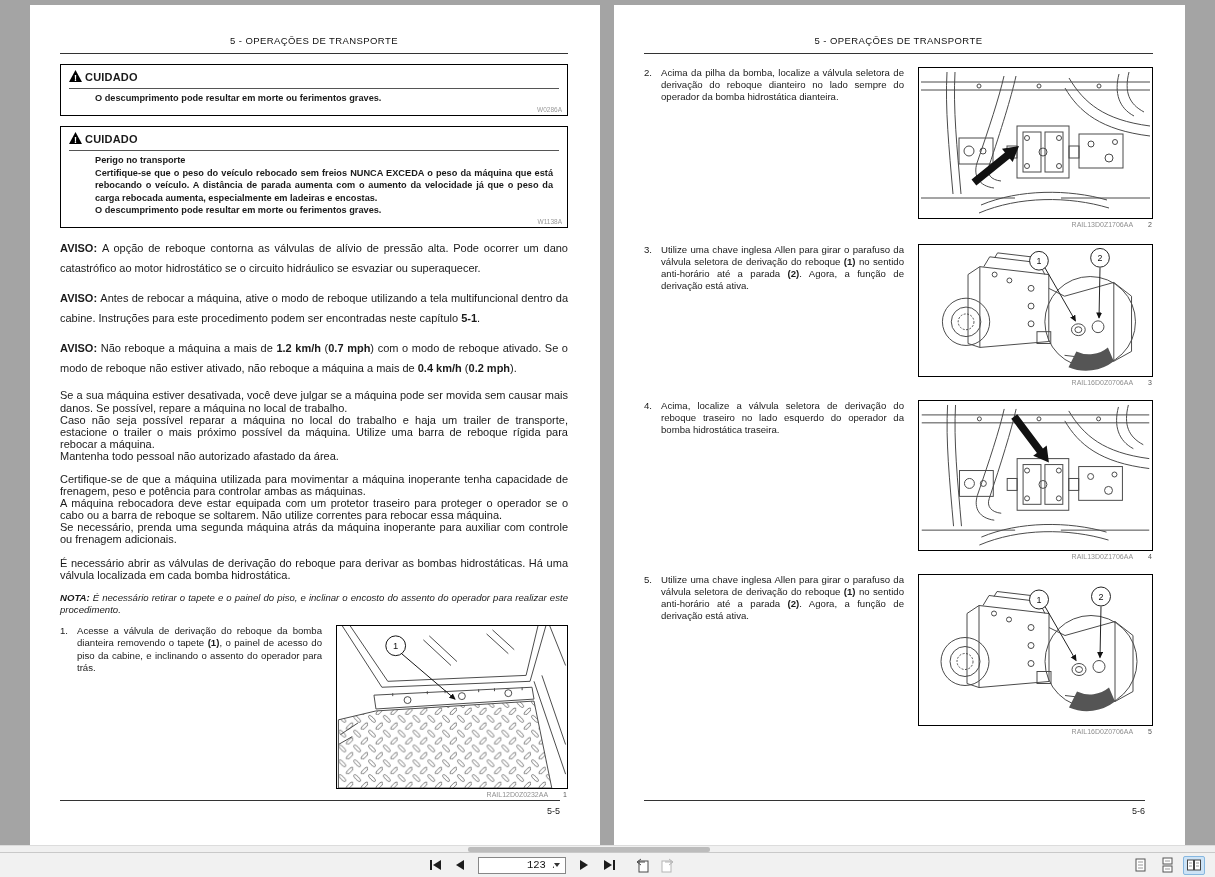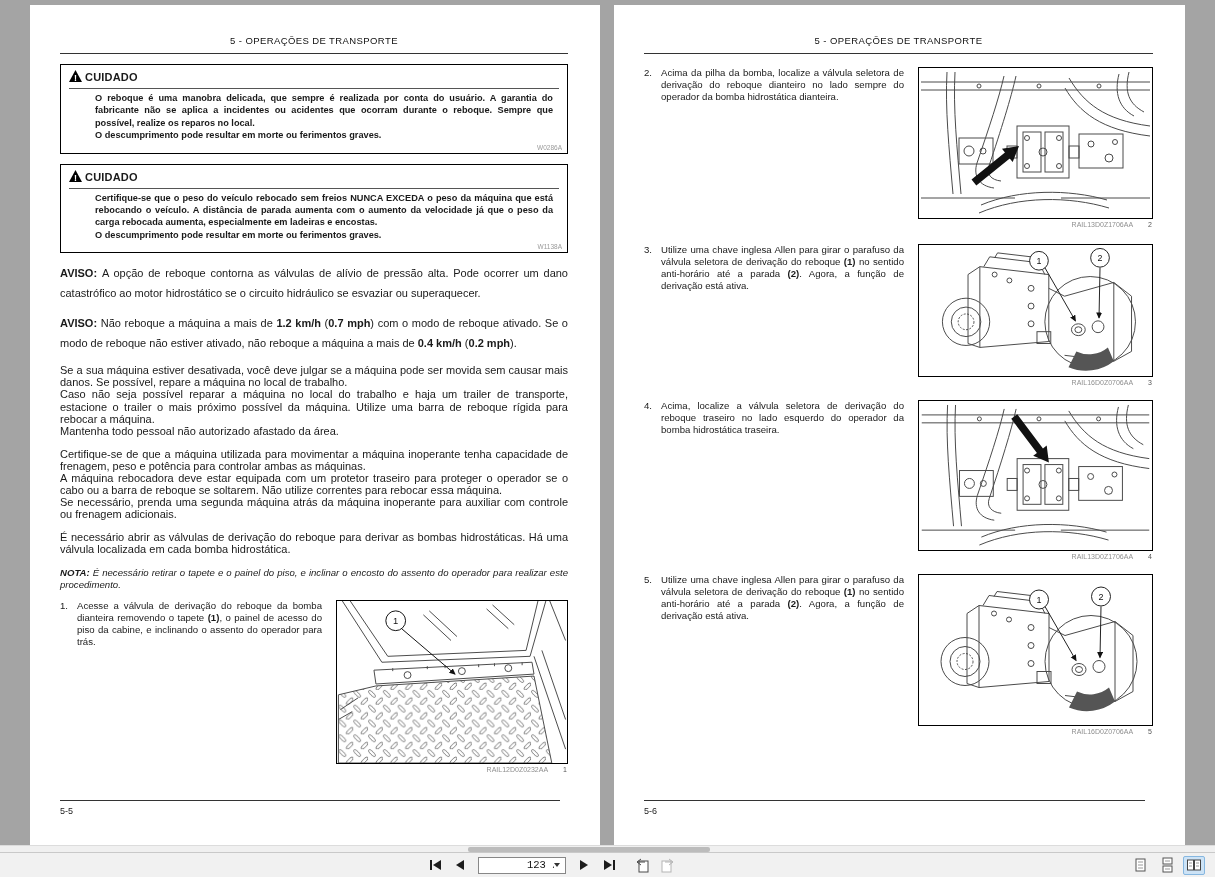--- a/index.html
+++ b/index.html
@@ -43,21 +43,21 @@
   .step-num { width:17px; flex:none; }
   .step-body { flex:1; text-align:justify; }
 
   .fig-col { flex:none; width:232px; }
   .page-right .fig-col { width:235px; }
   .fig-box { border:1px solid #000; background:#fff; overflow:hidden; }
   .fig-box svg { display:block; width:100%; height:100%; }
   .fig-caption { display:flex; justify-content:flex-end; align-items:baseline; margin-top:2px; font-size:7px; color:#8f8f8f; padding-right:1px; }
   .fig-caption .fig-num { margin-left:15px; color:#555; }
 
-  .page-footer { position:absolute; left:30px; right:40px; bottom:30px; border-top:1.3px solid #333; text-align:left; font-size:9px; padding-top:5px; }
+  .page-footer { position:absolute; left:30px; right:40px; bottom:30px; border-top:1.3px solid #333; text-align:right; font-size:9px; padding-top:5px; }
 
   
   .hscroll { position:absolute; left:0; right:0; bottom:25px; height:7px; background:#f0f0f0; border-top:1px solid #dcdcdc; }
   .hthumb { position:absolute; left:468px; top:1px; width:242px; height:5px; background:#bcbcbc; border-radius:2px; }
 
   .toolbar { position:absolute; left:0; right:0; bottom:0; height:25px; background:#f1f1f1; border-top:1px solid #c9c9c9; }
   .tb-center { position:absolute; left:424px; top:0; height:100%; display:flex; align-items:center; gap:3px; }
   .tb-right  { position:absolute; right:10px; top:0; height:100%; display:flex; align-items:center; gap:5px; }
   .tb-btn { width:22px; height:19px; display:flex; align-items:center; justify-content:center; border:1px solid transparent; border-radius:2px; cursor:pointer; }
   .tb-btn.selected { background:#cde3f6; border-color:#86b7e0; }
@@ -156,44 +156,45 @@
       <div class="caution-head">
         <span>
           <svg width="13" height="12" viewBox="0 0 13 12">
               <path d="M6.5,0 L13,12 H0 Z" fill="#000"></path>
               <text x="6.5" y="10.5" font-size="9" fill="#fff" text-anchor="middle" font-weight="bold">!</text>
             </svg>
         </span>
         <span class="caution-label">CUIDADO</span>
       </div>
       <div class="caution-body">
-        <div class="c-text">O reboque é uma manobra delicada, que sempre é realizada por conta do usuário. A garantia do fabricante não se aplica a incidentes ou acidentes que ocorram durante o reboque. Sempre que possível, realize os reparos no local.</div>
         <div class="c-text">O descumprimento pode resultar em morte ou ferimentos graves.</div>
       </div>
       <div class="c-code">W0286A</div>
     </div>
 
     <div class="caution-box">
       <div class="caution-head">
         <span>
           <svg width="13" height="12" viewBox="0 0 13 12">
               <path d="M6.5,0 L13,12 H0 Z" fill="#000"></path>
               <text x="6.5" y="10.5" font-size="9" fill="#fff" text-anchor="middle" font-weight="bold">!</text>
             </svg>
         </span>
         <span class="caution-label">CUIDADO</span>
       </div>
       <div class="caution-body">
+        <div class="c-danger">Perigo no transporte</div>
         <div class="c-text">Certifique-se que o peso do veículo rebocado sem freios NUNCA EXCEDA o peso da máquina que está rebocando o veículo. A distância de parada aumenta com o aumento da velocidade já que o peso da carga rebocada aumenta, especialmente em ladeiras e encostas.</div>
         <div class="c-text">O descumprimento pode resultar em morte ou ferimentos graves.</div>
       </div>
       <div class="c-code">W1138A</div>
     </div>
 
     <p class="aviso"><b>AVISO: </b><span>A opção de reboque contorna as válvulas de alívio de pressão alta. Pode ocorrer um dano catastrófico ao motor hidrostático se o circuito hidráulico se esvaziar ou superaquecer.</span></p>
+    <p class="aviso"><b>AVISO: </b><span>Antes de rebocar a máquina, ative o modo de reboque utilizando a tela multifuncional dentro da cabine. Instruções para este procedimento podem ser encontradas neste capítulo </span><b>5-1</b><span>.</span></p>
     <p class="aviso"><b>AVISO: </b><span>Não reboque a máquina a mais de </span><b>1.2 km/h</b><span> (</span><b>0.7 mph</b><span>) com o modo de reboque ativado. Se o modo de reboque não estiver ativado, não reboque a máquina a mais de </span><b>0.4 km/h</b><span> (</span><b>0.2 mph</b><span>).</span></p>
 
     <div class="tblock">
       <div class="tline">Se a sua máquina estiver desativada, você deve julgar se a máquina pode ser movida sem causar mais danos. Se possível, repare a máquina no local de trabalho.</div>
       <div class="tline">Caso não seja possível reparar a máquina no local do trabalho e haja um trailer de transporte, estacione o trailer o mais próximo possível da máquina. Utilize uma barra de reboque rígida para rebocar a máquina.</div>
       <div class="tline">Mantenha todo pessoal não autorizado afastado da área.</div>
     </div>
     <div class="tblock">
       <div class="tline">Certifique-se de que a máquina utilizada para movimentar a máquina inoperante tenha capacidade de frenagem, peso e potência para controlar ambas as máquinas.</div>
       <div class="tline">A máquina rebocadora deve estar equipada com um protetor traseiro para proteger o operador se o cabo ou a barra de reboque se soltarem. Não utilize correntes para rebocar essa máquina.</div>

